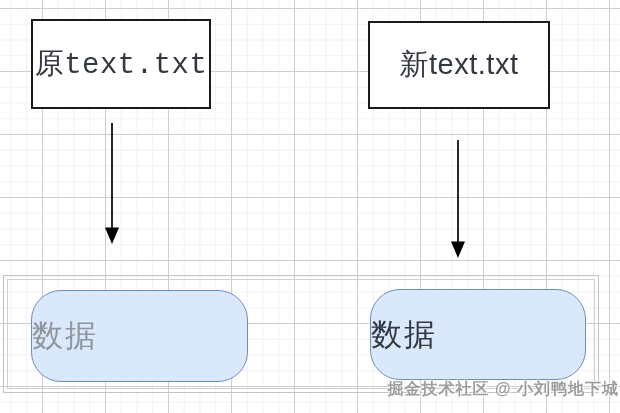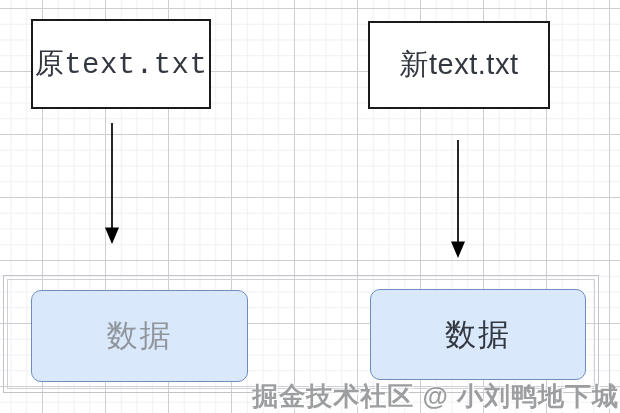--- a/index.html
+++ b/index.html
@@ -59,36 +59,35 @@
   .data-container .inner-border {
     position: absolute;
     left: 3px; top: 3px; right: 3px; bottom: 3px;
     border: 1px solid #cfd0d4;
   }
 
   .data-pill {
     position: absolute;
     background: #dae8fc;
     border: 1px solid #6c8ebf;
-    border-radius: 10px;
+    border-radius: 30px;
     display: flex;
     align-items: center;
-    justify-content: center;
     font-size: 31px;
     letter-spacing: 2px;
     white-space: nowrap;
   }
   .data-pill.left  { left: 31px;  top: 290px; width: 217px; height: 92px; color: #8f959b; }
   .data-pill.right { left: 370px; top: 289px; width: 216px; height: 91px; color: #333740; }
 
   .watermark {
     position: absolute;
     right: 1px;
     top: 379px;
-    font-size: 26px;
+    font-size: 16px;
     font-weight: 700;
     letter-spacing: 1px;
     white-space: nowrap;
     color: rgba(118, 120, 124, 0.72);
     text-shadow:
       1.5px 1.5px 0 rgba(255,255,255,0.9),
       -1px -1px 0 rgba(255,255,255,0.55),
       1px -1px 0 rgba(255,255,255,0.35),
       -1px 1px 0 rgba(255,255,255,0.35);
   }

